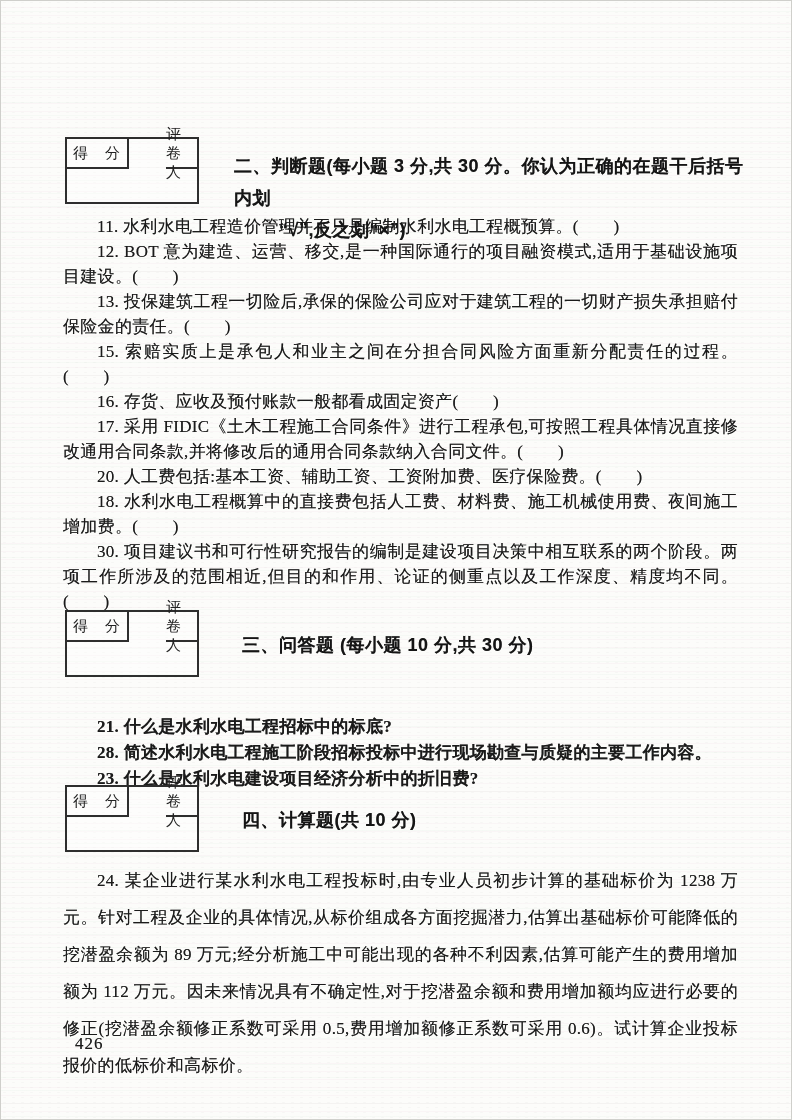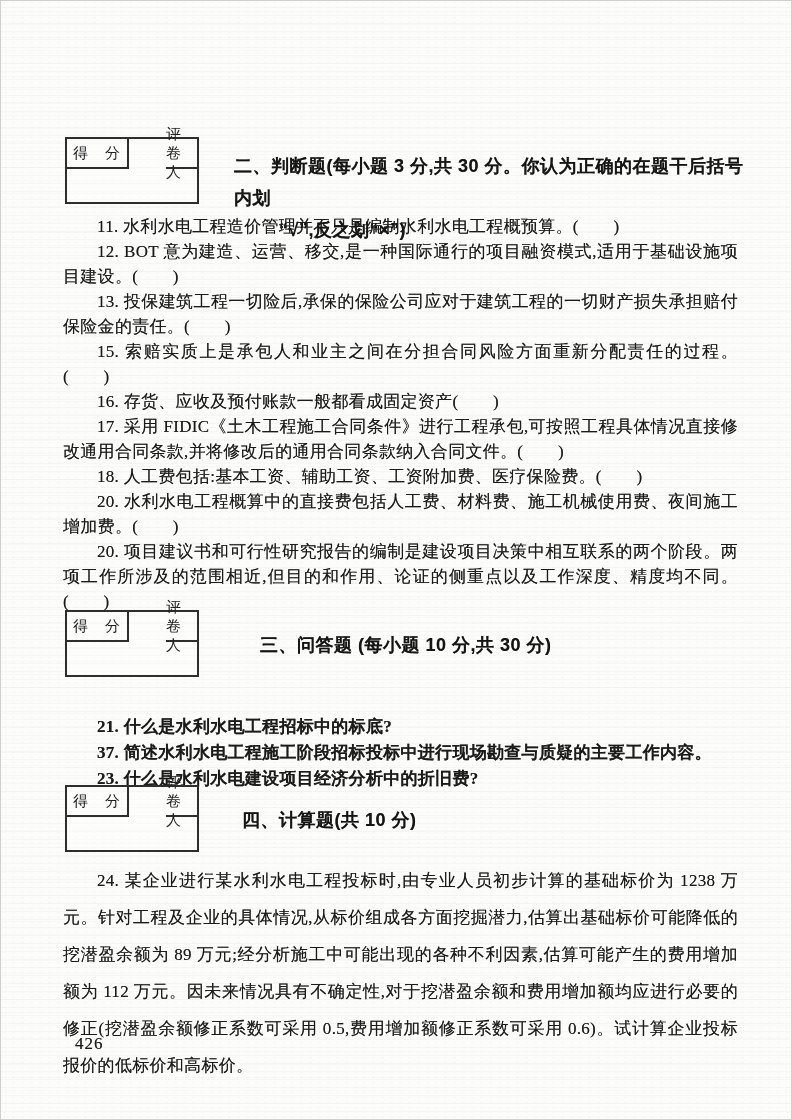--- a/index.html
+++ b/index.html
@@ -88,37 +88,37 @@
     <span class="line2">“√”,反之划“×”)</span>
   </div>
 
   <div class="qblock judge-list">
     <p>11. 水利水电工程造价管理并不只是编制水利水电工程概预算。(　　)</p>
     <p>12. BOT 意为建造、运营、移交,是一种国际通行的项目融资模式,适用于基础设施项目建设。(　　)</p>
     <p>13. 投保建筑工程一切险后,承保的保险公司应对于建筑工程的一切财产损失承担赔付保险金的责任。(　　)</p>
     <p>15. 索赔实质上是承包人和业主之间在分担合同风险方面重新分配责任的过程。(　　)</p>
     <p>16. 存货、应收及预付账款一般都看成固定资产(　　)</p>
     <p>17. 采用 FIDIC《土木工程施工合同条件》进行工程承包,可按照工程具体情况直接修改通用合同条款,并将修改后的通用合同条款纳入合同文件。(　　)</p>
-    <p>18. 人工费包括:基本工资、辅助工资、工资附加费、医疗保险费。(　　)</p>
-    <p>20. 水利水电工程概算中的直接费包括人工费、材料费、施工机械使用费、夜间施工增加费。(　　)</p>
-    <p>20. 项目建议书和可行性研究报告的编制是建设项目决策中相互联系的两个阶段。两项工作所涉及的范围相近,但目的和作用、论证的侧重点以及工作深度、精度均不同。(　　)</p>
+    <p>20. 人工费包括:基本工资、辅助工资、工资附加费、医疗保险费。(　　)</p>
+    <p>18. 水利水电工程概算中的直接费包括人工费、材料费、施工机械使用费、夜间施工增加费。(　　)</p>
+    <p>30. 项目建议书和可行性研究报告的编制是建设项目决策中相互联系的两个阶段。两项工作所涉及的范围相近,但目的和作用、论证的侧重点以及工作深度、精度均不同。(　　)</p>
   </div>
 
   <div class="scorebox" style="left:65px;top:610px;">
     <div class="cell c1">得　分</div>
     <div class="cell c2">评卷人</div>
     <div class="cell c3"></div>
     <div class="cell c4"></div>
   </div>
 
-  <div class="sec-heading" style="left:260px;top:629px;">三、问答题 (每小题 10 分,共 30 分)</div>
+  <div class="sec-heading" style="left:242px;top:629px;">三、问答题 (每小题 10 分,共 30 分)</div>
 
   <div class="qblock qa-list">
     <p>21. 什么是水利水电工程招标中的标底?</p>
-    <p>37. 简述水利水电工程施工阶段招标投标中进行现场勘查与质疑的主要工作内容。</p>
+    <p>28. 简述水利水电工程施工阶段招标投标中进行现场勘查与质疑的主要工作内容。</p>
     <p>23. 什么是水利水电建设项目经济分析中的折旧费?</p>
   </div>
 
   <div class="scorebox" style="left:65px;top:785px;">
     <div class="cell c1">得　分</div>
     <div class="cell c2">评卷人</div>
     <div class="cell c3"></div>
     <div class="cell c4"></div>
   </div>
 

